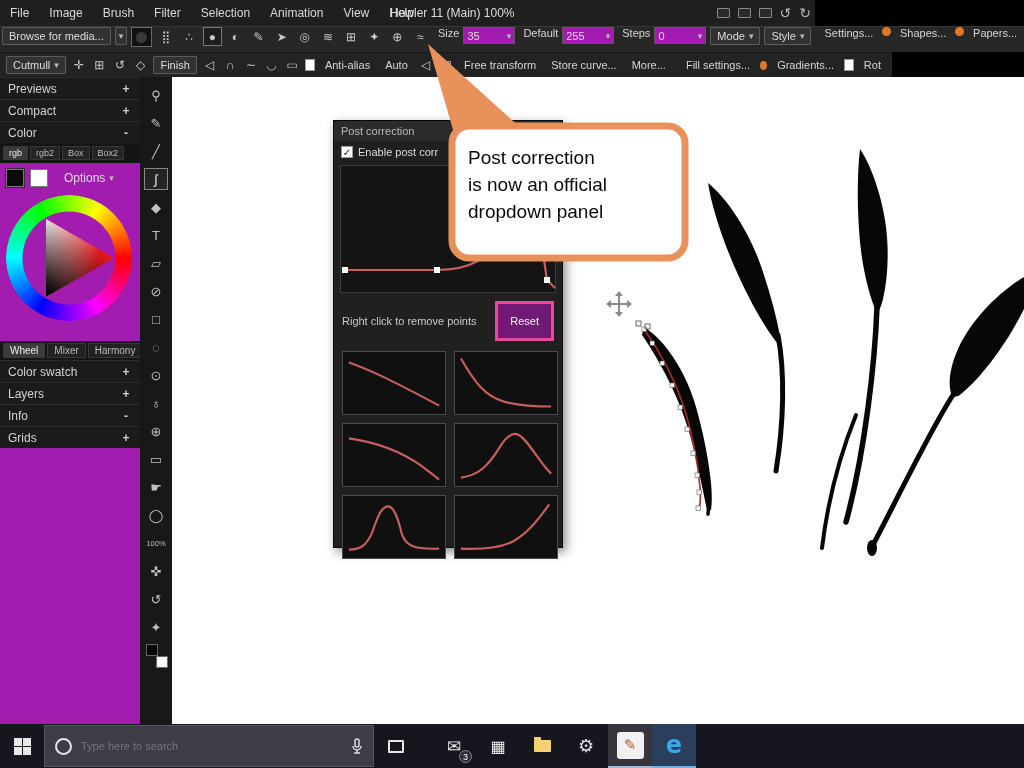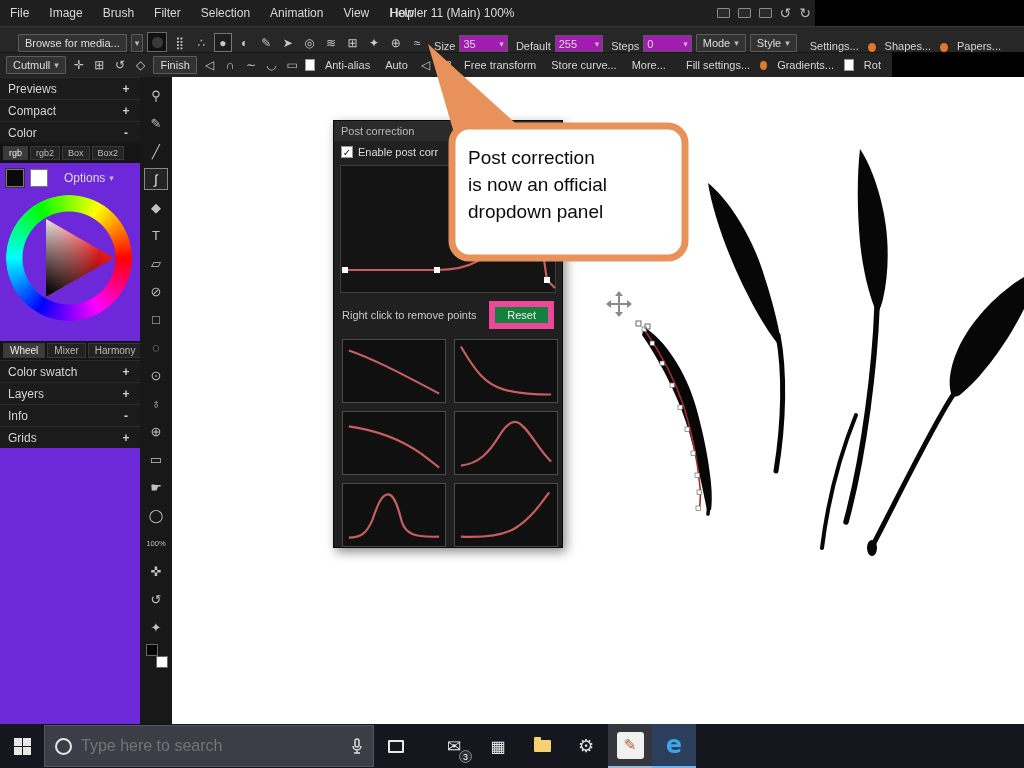--- a/index.html
+++ b/index.html
@@ -11,21 +11,21 @@
   .menubar{position:absolute;left:0;top:0;width:815px;height:26px;background:#1f1f1f;
     display:flex;align-items:center;color:#d8d8d8;font-size:12px;z-index:3}
   .mi{padding:0 10px;height:26px;display:flex;align-items:center;cursor:default}
   .wtitle{position:absolute;left:390px;top:0;height:26px;display:flex;align-items:center;color:#ddd}
   .mbicons{position:absolute;right:4px;top:0;height:26px;display:flex;align-items:center;gap:8px;color:#aaa}
   .scr{width:13px;height:10px;border:1px solid #8a8a8a;background:#2a2a2a;border-radius:1px}
   .uglyph{font-size:14px;color:#b8b8b8}
 
   
   .toolbar1{position:absolute;left:0;top:26px;width:1024px;height:26px;background:#272727;
-    border-top:1px solid #383838;display:flex;align-items:flex-end;gap:4px;padding:0 18px;z-index:3}
+    border-top:1px solid #383838;display:flex;align-items:flex-start;gap:4px;padding:0 2px;z-index:3}
   .toolbar2{position:absolute;left:0;top:52px;width:892px;height:25px;background:#232323;
     border-top:1px solid #161616;display:flex;align-items:center;gap:5px;padding:0 6px;z-index:3}
   .tbtn{background:#323232;border:1px solid #5c5c5c;color:#ddd;font-size:11px;height:18px;
     display:flex;align-items:center;gap:4px;padding:0 6px;border-radius:1px;white-space:nowrap}
   .flat{color:#d6d6d6;font-size:11px;padding:0 5px;white-space:nowrap}
   .caret{font-size:9px;color:#bbb}
   .num{width:54px;height:17px;background:#a21caf;border:1px solid #5a5a5a;color:#ddd;font-size:11px;
     display:flex;align-items:center;justify-content:space-between;padding:0 3px}
   .lab{color:#d6d6d6;font-size:11px;white-space:nowrap;margin-left:4px}
   .ticon{width:20px;height:19px;display:flex;align-items:center;justify-content:center;
@@ -33,21 +33,21 @@
   .ticon.sel{border:1px solid #777;background:#1d1d1d}
   .brushbox{width:22px;height:20px;border:1px solid #6a6a6a;background:#111;display:flex;
     align-items:center;justify-content:center}
   .brushdot{width:11px;height:11px;border-radius:50%;background:#3a3a3a}
   .odot{width:9px;height:9px;border-radius:50%;background:#e0782a;display:inline-block}
   .chk{width:12px;height:12px;background:#fff;border:1px solid #999;display:flex;
     align-items:center;justify-content:center;font-size:10px;color:#111}
   .spacer{flex:1}
 
   
-  .sidebar{position:absolute;left:0;top:77px;width:140px;bottom:44px;background:#6d28d9;
+  .sidebar{position:absolute;left:0;top:77px;width:140px;bottom:44px;background:#a21caf;
     color:#d4d4d4;font-size:12px;z-index:2}
   .phead{height:22px;border-top:1px solid #2b2b2b;background:#1b1b1b;display:flex;
     align-items:center;justify-content:space-between;padding:0 8px}
   .exp{color:#cfcfcf;font-weight:bold;width:12px;text-align:center;font-size:12px}
   .ctabs{display:flex;gap:2px;padding:3px 3px;background:#151515}
   .ctab{font-size:9px;color:#bbb;background:#242424;border:1px solid #383838;padding:1px 5px}
   .ctab.on{background:#3a3a3a;color:#eee}
   .optrow{display:flex;align-items:center;gap:6px;padding:6px 6px}
   .sw{width:18px;height:18px;border:1px solid #777}
   .sw.black{background:#0a0a0a;outline:1px solid #333}
@@ -82,21 +82,21 @@
   .canvas{position:absolute;left:172px;top:77px;right:0;bottom:44px;background:#fff;z-index:1;overflow:hidden}
 
   
   .postpanel{position:absolute;left:333px;top:120px;width:230px;height:428px;background:#202020;
     border:1px solid #0a0a0a;box-shadow:3px 4px 10px rgba(0,0,0,.45);z-index:5;color:#ddd}
   .pptitle{height:20px;background:#2b2b2b;color:#b9b9b9;font-size:11px;display:flex;
     align-items:center;padding:0 7px}
   .ppcheckrow{height:22px;display:flex;align-items:center;gap:5px;padding:0 7px;font-size:11px;background:#202020}
   .ppcurve{margin:2px 6px 4px 6px;height:128px;background:#141414;border:1px solid #3d3d3d;position:relative}
   .pphint{display:flex;align-items:center;justify-content:space-between;padding:4px 8px 2px 8px;font-size:11px;color:#c9c9c9}
-  .ppreset{background:#15803d;border:6px solid #ec4899;color:#eee;font-size:11px;padding:2px 12px}
+  .ppreset{background:#701a75;border:3px solid #ec4899;color:#eee;font-size:11px;padding:11px 12px}
   .ppgrid{display:grid;grid-template-columns:1fr 1fr;gap:8px;margin:8px 8px}
   .ppcell{height:64px;background:#101010;border:1px solid #4a4a4a}
   .ppcell svg{display:block}
 
   
   .callout{position:absolute;left:405px;top:30px;width:300px;height:240px;z-index:6;pointer-events:none}
   .callout-text{position:absolute;left:468px;top:144px;z-index:7;font-size:19px;line-height:27px;
     color:#0a0a0a;pointer-events:none}
 
   
@@ -104,21 +104,21 @@
 
   
   .taskbar{position:absolute;left:0;bottom:0;width:1024px;height:44px;background:#16161f;
     display:flex;align-items:center;z-index:10;color:#e8e8e8}
   .tbi{width:44px;height:44px;display:flex;align-items:center;justify-content:center;position:relative;flex:0 0 auto}
   .startlogo{display:grid;grid-template-columns:8px 8px;grid-template-rows:8px 8px;gap:1px}
   .startlogo span{background:#e8e8e8}
   .search{width:330px;height:42px;background:#3d3d47;border:1px solid #55555f;display:flex;
     align-items:center;gap:9px;padding:0 10px;flex:0 0 auto}
   .cort{width:17px;height:17px;border:2px solid #e6e6e6;border-radius:50%;flex:0 0 auto}
-  .search input{flex:1;background:transparent;border:none;outline:none;color:#cfcfcf;font-size:16px;
+  .search input{flex:1;background:transparent;border:none;outline:none;color:#cfcfcf;font-size:11px;
     font-family:"Liberation Sans",sans-serif}
   .tv{width:16px;height:13px;border:2px solid #e8e8e8;border-radius:1px}
   .mailg{font-size:17px;color:#e8e8e8}
   .gridg{font-size:16px;color:#e8e8e8}
   .gearg{font-size:18px;color:#dcdcdc}
   .folder{width:17px;height:12px;background:#f7d070;border-radius:1px;position:relative}
   .folder::before{content:"";position:absolute;top:-3px;left:0;width:7px;height:3px;background:#f7d070;border-radius:1px 1px 0 0}
   .badge{position:absolute;right:4px;bottom:5px;width:13px;height:13px;border-radius:50%;background:#2c2c34;
     border:1px solid #8a8a8a;color:#fff;font-size:9px;display:flex;align-items:center;justify-content:center}
   .howler{width:27px;height:27px;background:#f1f1f1;border-radius:3px;display:flex;align-items:center;

